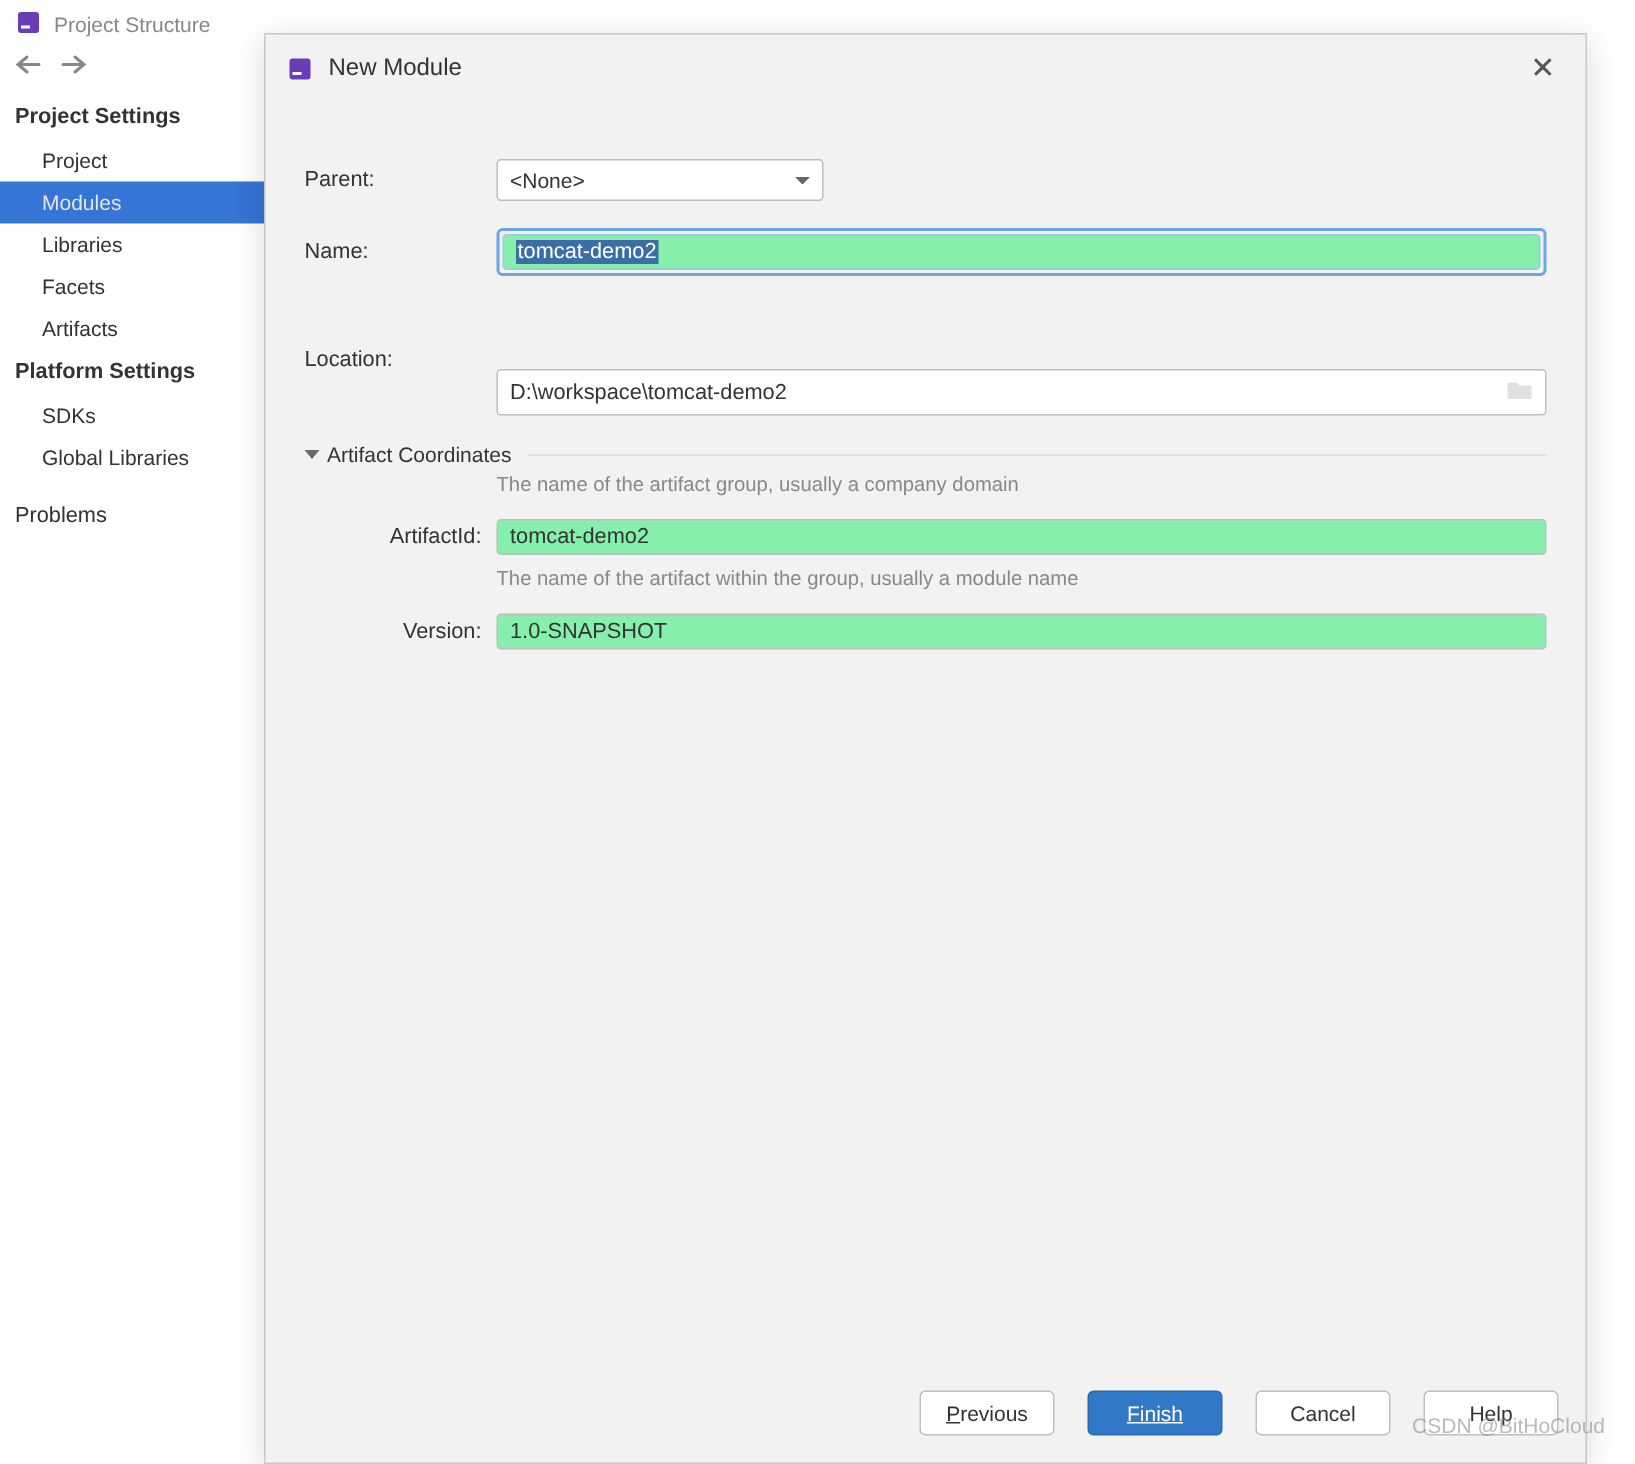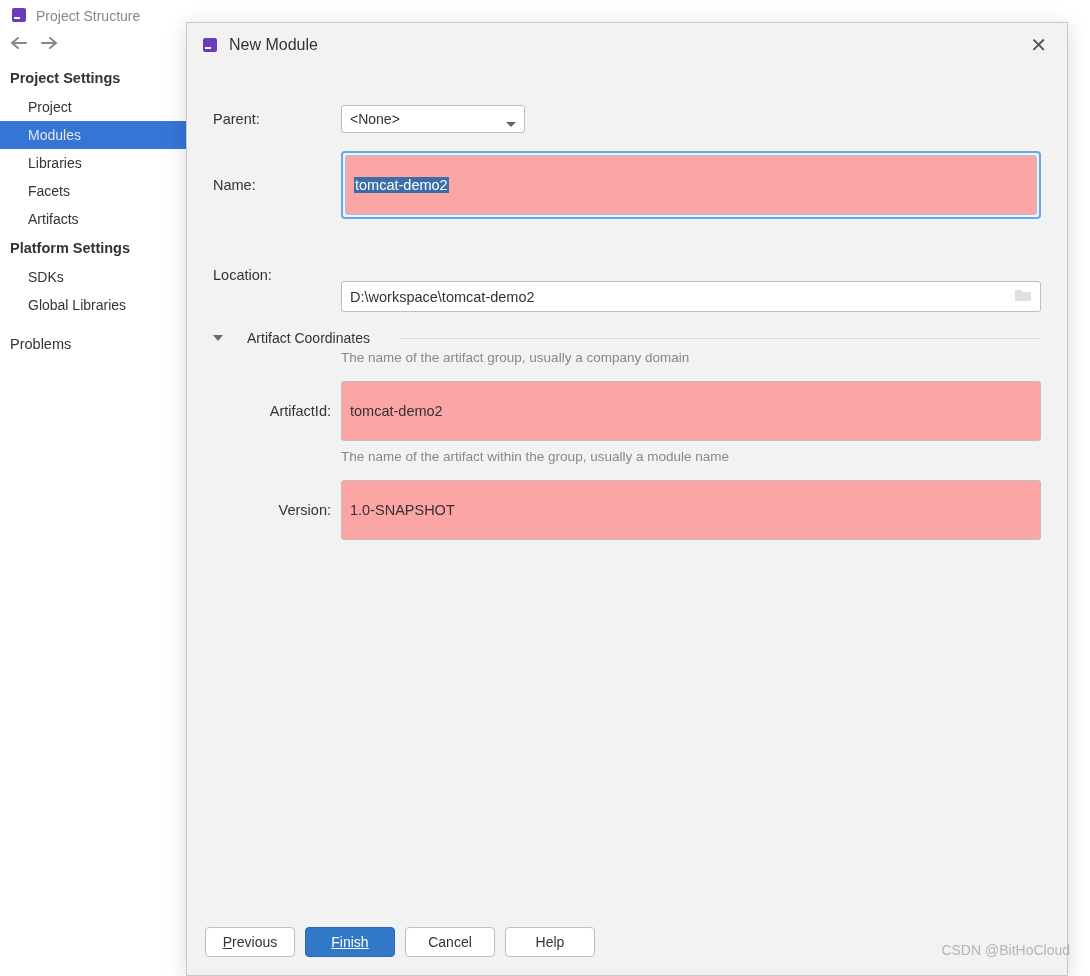--- a/index.html
+++ b/index.html
@@ -59,21 +59,21 @@
       cursor: pointer;
       font-size: 14px;
     }
     .sidebar-item.active {
       background: #3575d6;
       color: #e5e5e5;
     }
     .modal {
       position: absolute;
       top: 22px;
-      left: 186px;
+      left: 176px;
       width: 882px;
       height: 954px;
       background: #f2f2f2;
       border: 1px solid #c8c8c8;
       box-shadow: 0 4px 20px rgba(0,0,0,0.15);
       display: flex;
       flex-direction: column;
     }
     .modal-title {
       display: flex;
@@ -108,40 +108,40 @@
       font-size: 14.5px;
     }
     .form-label.indent {
       padding-left: 32px;
       text-align: right;
       padding-right: 10px;
     }
     .form-field { flex: 1; position: relative; }
     .dropdown {
       display: inline-flex;
-      align-items: flex-end;
+      align-items: center;
       justify-content: space-between;
       border: 1px solid #bfbfbf;
       background: #ffffff;
       padding: 5px 8px;
-      width: 184px;
+      width: 218px;
       cursor: pointer;
       border-radius: 3px;
     }
     .dropdown .caret {
       width: 0; height: 0;
       border-left: 5px solid transparent;
       border-right: 5px solid transparent;
       border-top: 5px solid #666;
     }
     .text-input {
       width: 100%;
       border: 1px solid #bfbfbf;
-      background: #fca5a5;
-      padding: 21px 8px;
+      background: #86efac;
+      padding: 3px 8px;
       font-size: 14.5px;
       font-family: inherit;
       border-radius: 3px;
       outline: none;
       color: #333;
     }
     .focused-wrap {
       border: 2px solid #6ba6e8;
       border-radius: 4px;
       padding: 2px;
@@ -159,21 +159,21 @@
       background: #ffffff;
       border-radius: 3px;
       padding: 5px 8px;
       margin-top: 44px;
     }
     .location-field .loc-text { flex: 1; font-size: 14.5px; color:#333;}
     .folder-icon { width:18px; height:16px; opacity: .45; cursor: pointer; }
     .section-header {
       display: flex;
       align-items: center;
-      gap: 24px;
+      gap: 5px;
       margin: 6px 0 14px 0;
       cursor: pointer;
     }
     .section-header .tri {
       width: 0; height: 0;
       border-left: 5px solid transparent;
       border-right: 5px solid transparent;
       border-top: 6px solid #6b6b6b;
     }
     .section-header .divider {
@@ -184,22 +184,22 @@
     }
     .hint {
       color: #888;
       font-size: 13.5px;
       padding-left: 128px;
       margin-top: -10px;
       margin-bottom: 16px;
     }
     .modal-footer {
       display: flex;
-      justify-content: flex-start;
-      gap: 10px;
+      justify-content: flex-end;
+      gap: 22px;
       padding: 0 18px 18px 18px;
     }
     .btn {
       min-width: 90px;
       padding: 6px 14px;
       border: 1px solid #bfbfbf;
       background: #ffffff;
       border-radius: 4px;
       cursor: pointer;
       font-size: 14px;

